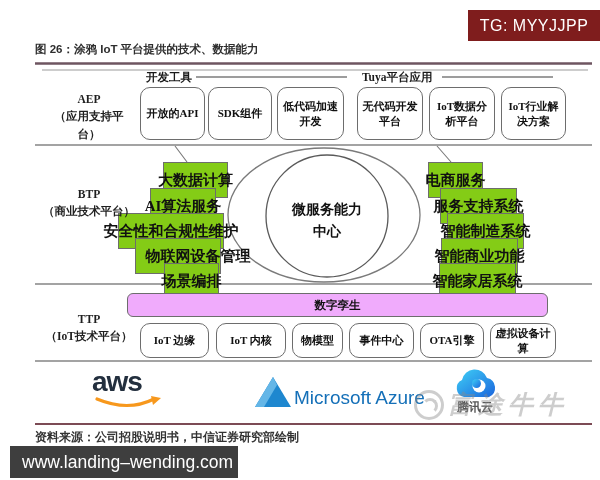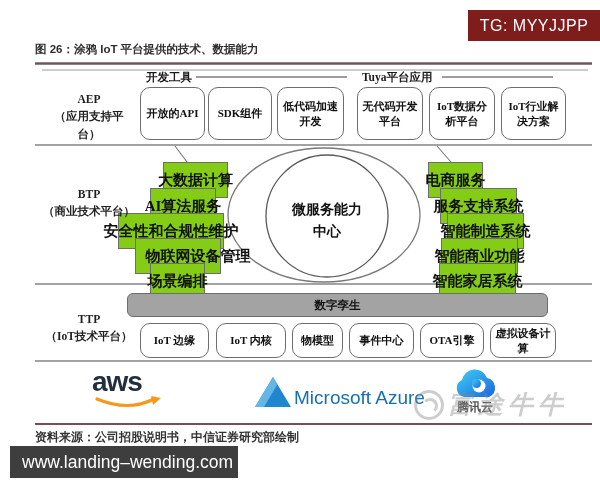--- a/index.html
+++ b/index.html
@@ -27,21 +27,21 @@
         color:#111;padding:2px 3px;box-sizing:border-box;z-index:1;}
   
   .sbox{border:1px solid #6d6d6d;background:#84cc16;display:flex;align-items:center;justify-content:center;
         font-size:15px;font-weight:600;color:#111;white-space:nowrap;box-sizing:border-box;
         height:36px;z-index:1;}
   
   .center-text{left:288px;top:199px;width:78px;text-align:center;font-size:14px;font-weight:700;
                color:#111;line-height:1.55;z-index:2;}
   
   .banner{left:127px;top:293px;width:421px;height:24px;border:1px solid #6d6d6d;border-radius:6px;
-          background:#a3a3a3;display:flex;align-items:center;justify-content:center;font-size:11.5px;
+          background:#f0abfc;display:flex;align-items:center;justify-content:center;font-size:11.5px;
           font-weight:600;color:#111;box-sizing:border-box;z-index:1;}
   
   .aws-text{left:92px;top:368px;font-size:28px;font-weight:700;color:#232f3e;letter-spacing:-1px;line-height:1;z-index:2;}
   .azure-text{left:294px;top:387px;font-size:19px;font-weight:500;color:#1570b8;z-index:2;}
   .tencent-text{left:457px;top:399px;font-size:12px;font-weight:600;color:#555;z-index:1;}
   .watermark{left:414px;top:388px;display:flex;align-items:center;opacity:.42;z-index:3;font-style:italic;}
   .wm-circle{width:24px;height:24px;border:3px solid #8a8a8a;border-radius:50%;margin-right:4px;
              position:relative;}
   .wm-circle:after{content:"";position:absolute;left:5px;top:5px;width:10px;height:10px;
                    border:3px solid #8a8a8a;border-radius:50%;border-left-color:transparent;border-bottom-color:transparent;}
@@ -98,21 +98,21 @@
 <div class="abs rbox ser" style="left:277px;top:87px;width:67px;height:53px;">低代码加速开发</div>
 <div class="abs rbox ser" style="left:357px;top:87px;width:66px;height:53px;">无代码开发平台</div>
 <div class="abs rbox ser" style="left:429px;top:87px;width:66px;height:53px;">IoT数据分析平台</div>
 <div class="abs rbox ser" style="left:501px;top:87px;width:65px;height:53px;">IoT行业解决方案</div>
 
 <div class="abs rowlbl ser" style="left:34px;top:186px;width:110px;"><span class="abbr">BTP</span><span>（商业技术平台）</span></div>
 <div class="abs sbox ser" style="left:163px;top:162px;width:65px;">大数据计算</div>
 <div class="abs sbox ser" style="left:150px;top:188px;width:66px;">AI算法服务</div>
 <div class="abs sbox ser" style="left:118px;top:213px;width:106px;">安全性和合规性维护</div>
 <div class="abs sbox ser" style="left:135px;top:238px;width:86px;padding-left:40px;">物联网设备管理</div>
-<div class="abs sbox ser" style="left:150px;top:263px;width:55px;">场景编排</div>
+<div class="abs sbox ser" style="left:164px;top:263px;width:55px;">场景编排</div>
 <div class="abs sbox ser" style="left:428px;top:162px;width:55px;">电商服务</div>
 <div class="abs sbox ser" style="left:440px;top:188px;width:77px;">服务支持系统</div>
 <div class="abs sbox ser" style="left:447px;top:213px;width:77px;">智能制造系统</div>
 <div class="abs sbox ser" style="left:441px;top:238px;width:77px;">智能商业功能</div>
 <div class="abs sbox ser" style="left:439px;top:263px;width:77px;">智能家居系统</div>
 <div class="abs center-text ser">微服务能力中心</div>
 
 <div class="abs rowlbl ser" style="left:30px;top:311px;width:118px;"><span class="abbr">TTP</span><span>（IoT技术平台）</span></div>
 <div class="abs banner ser">数字孪生</div>
 <div class="abs rbox ser" style="left:140px;top:323px;width:69px;height:35px;">IoT 边缘</div>

